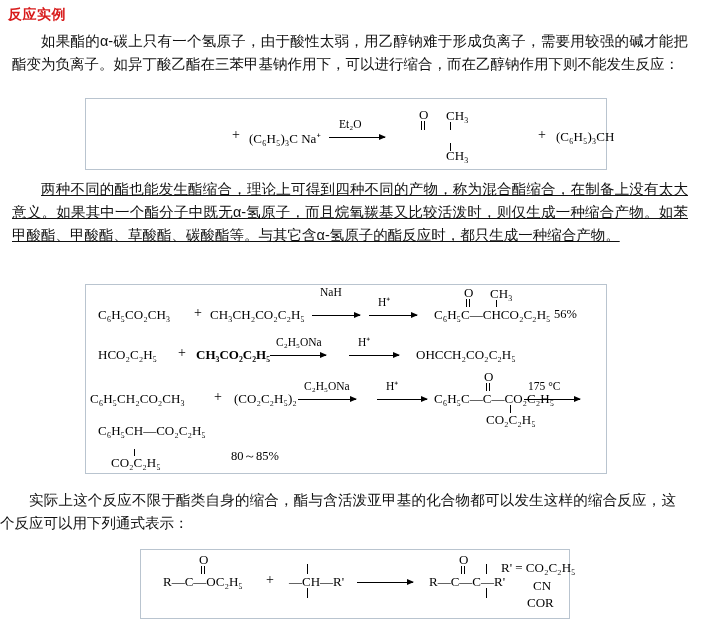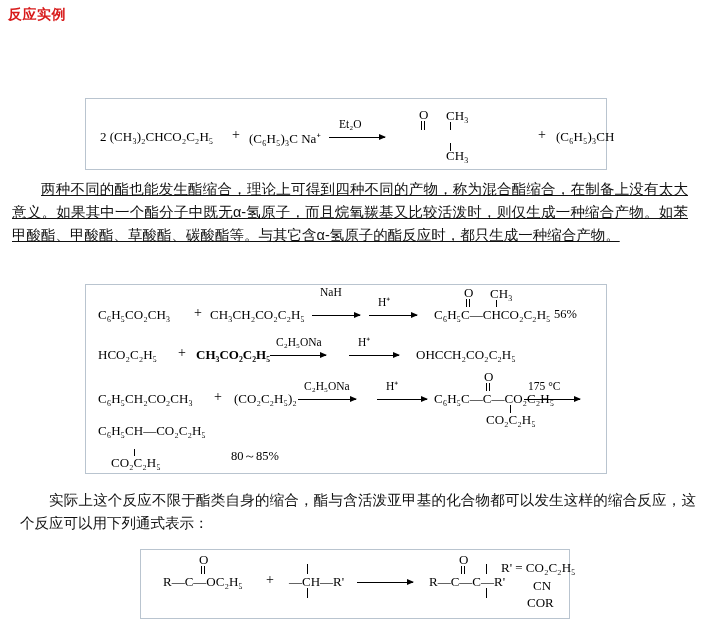--- a/index.html
+++ b/index.html
@@ -100,24 +100,24 @@
     font-size: 12.5px;
   }
 </style>
 </head>
 <body>
 
 <div class="page">
 
   <div class="section-title">反应实例</div>
 
+  <div class="para" style="left:12px; top:30px; width:676px;">如果酯的α-碳上只有一个氢原子，由于酸性太弱，用乙醇钠难于形成负离子，需要用较强的碱才能把酯变为负离子。如异丁酸乙酯在三苯甲基钠作用下，可以进行缩合，而在乙醇钠作用下则不能发生反应：</div>
 
   <div class="scheme-box" style="left:85px; top:98px; width:522px; height:72px;">
 
-    <div class="chem abs" style="left:14px; top:30px;">2 (CH₃)₂CHCO₂C₂H₅</div>
 
     <div class="plus" style="left:146px; top:28px;">+</div>
 
     <div class="chem abs" style="left:163px; top:30px;">(C₆H₅)₃C Na⁺</div>
 
     <div class="arrow-label" style="left:253px; top:19px;">Et₂O</div>
     <div class="arrow" style="left:243px; top:38px; width:56px;"></div>
 
     <div class="chem abs" style="left:360px; top:9px;">CH₃</div>
     <div class="chem abs" style="left:360px; top:49px;">CH₃</div>
@@ -160,21 +160,21 @@
     <div class="chem abs" style="left:110px; top:62px;font-weight:bold;">CH₃CO₂C₂H₅</div>
 
     <div class="arrow-label" style="left:190px; top:51px;">C₂H₅ONa</div>
     <div class="arrow" style="left:184px; top:70px; width:56px;"></div>
 
     <div class="arrow-label" style="left:272px; top:49px;">H⁺</div>
     <div class="arrow" style="left:263px; top:70px; width:50px;"></div>
 
     <div class="chem abs" style="left:330px; top:62px;">OHCCH₂CO₂C₂H₅</div>
 
-    <div class="chem abs" style="left:12px; top:106px;">C₆H₅CH₂CO₂CH₃</div>
+    <div class="chem abs" style="left:4px; top:106px;">C₆H₅CH₂CO₂CH₃</div>
     <div class="plus" style="left:128px; top:104px;">+</div>
     <div class="chem abs" style="left:148px; top:106px;">(CO₂C₂H₅)₂</div>
 
     <div class="arrow-label" style="left:218px; top:95px;">C₂H₅ONa</div>
     <div class="arrow" style="left:212px; top:114px; width:58px;"></div>
 
     <div class="arrow-label" style="left:300px; top:93px;">H⁺</div>
     <div class="arrow" style="left:291px; top:114px; width:50px;"></div>
 
     <div class="chem abs" style="left:398px; top:84px;">O</div>
@@ -186,21 +186,21 @@
 
     <div class="arrow-label" style="left:442px; top:95px;">175 °C</div>
     <div class="arrow" style="left:438px; top:114px; width:56px;"></div>
 
     <div class="chem abs" style="left:12px; top:138px;">C₆H₅CH—CO₂C₂H₅</div>
     <div class="vline" style="left:48px; top:164px; height:7px;"></div>
     <div class="chem abs" style="left:25px; top:170px;">CO₂C₂H₅</div>
     <div class="yield" style="left:145px; top:163px;">80～85%</div>
   </div>
 
-  <div class="para" style="left:20px; top:489px; width:676px;">实际上这个反应不限于酯类自身的缩合，酯与含活泼亚甲基的化合物都可以发生这样的缩合反应，这个反应可以用下列通式表示：</div>
+  <div class="para" style="left:0; top:489px; width:676px;">实际上这个反应不限于酯类自身的缩合，酯与含活泼亚甲基的化合物都可以发生这样的缩合反应，这个反应可以用下列通式表示：</div>
 
   <div class="scheme-box" style="left:140px; top:549px; width:430px; height:70px;">
 
     <div class="chem abs" style="left:58px; top:2px;">O</div>
     <div class="dbl" style="left:60px; top:16px; height:8px;"></div>
     <div class="dbl" style="left:63px; top:16px; height:8px;"></div>
     <div class="chem abs" style="left:22px; top:24px;">R—C—OC₂H₅</div>
 
     <div class="plus" style="left:125px; top:22px;">+</div>
 

